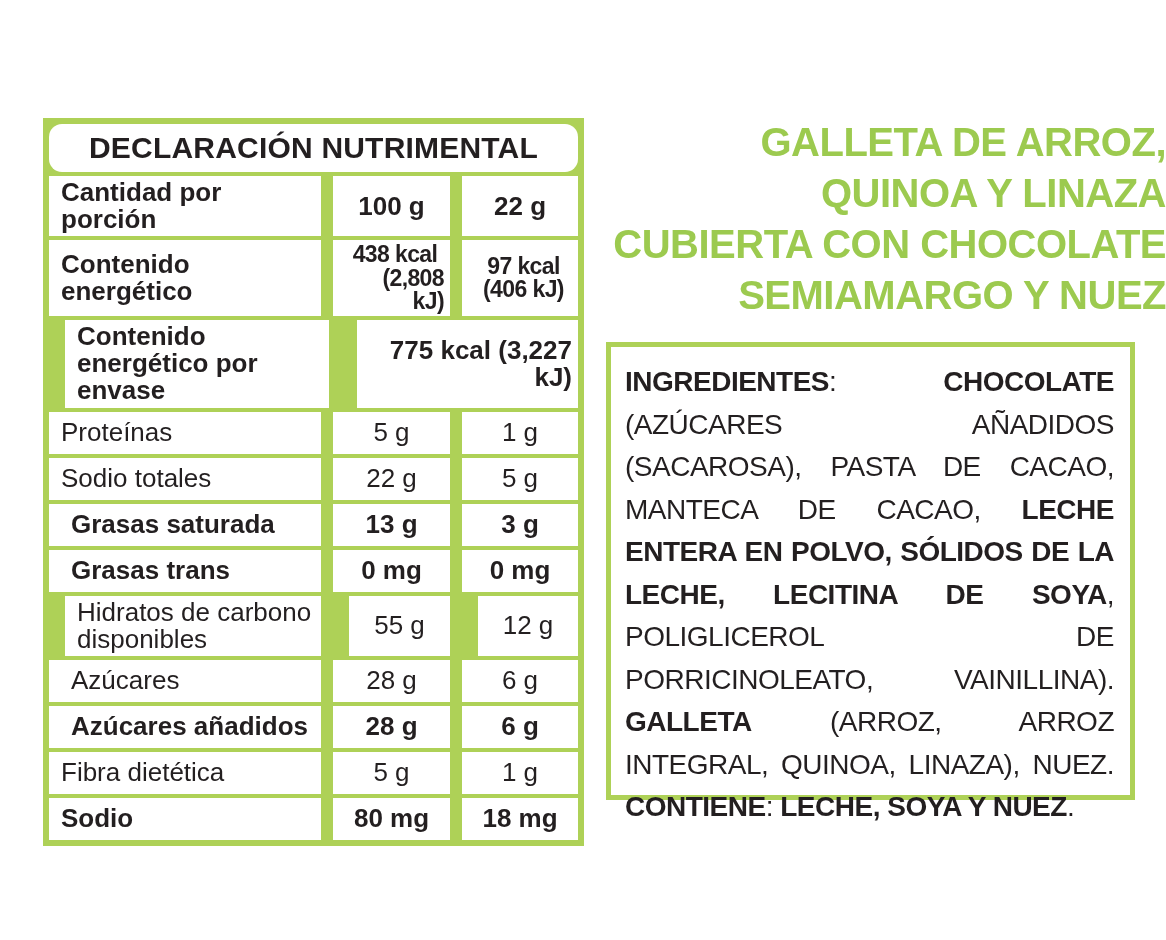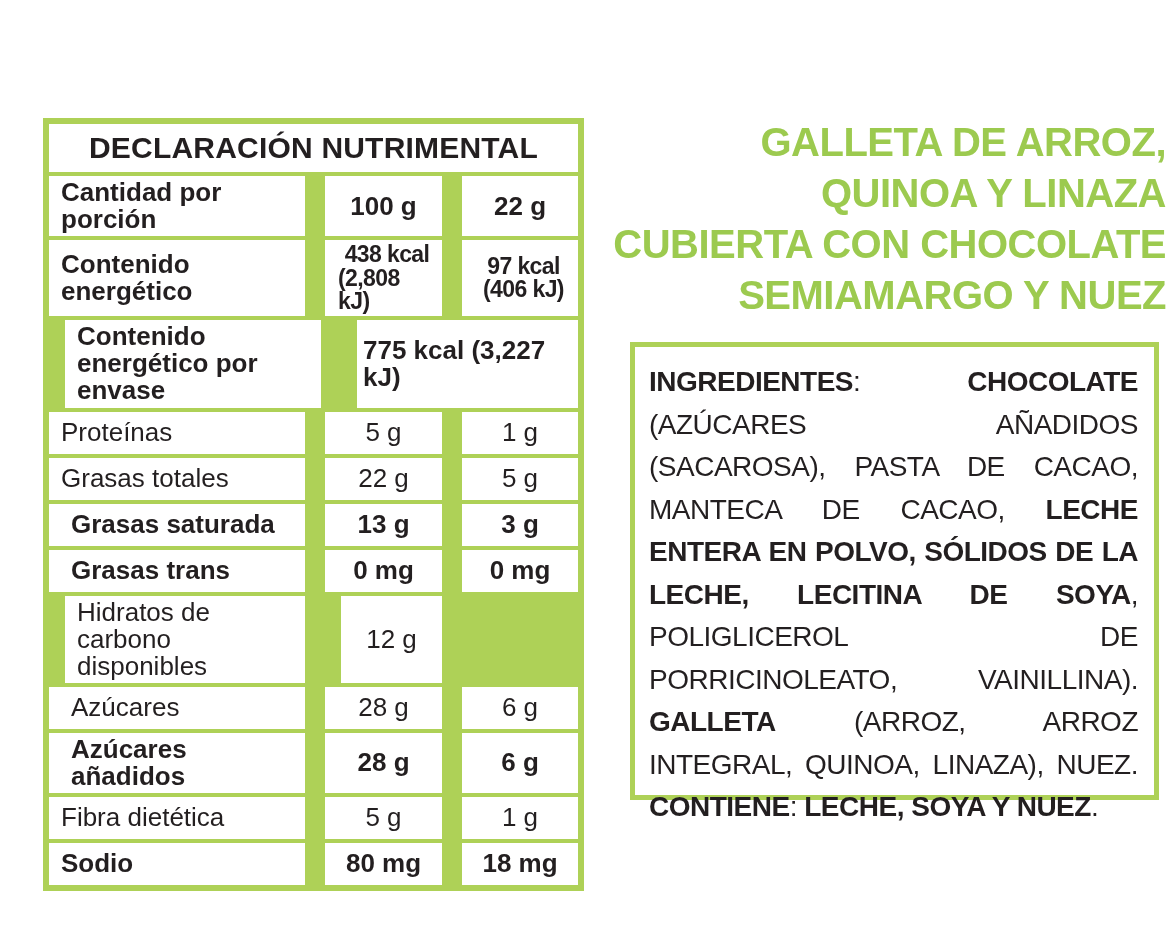--- a/index.html
+++ b/index.html
@@ -35,39 +35,40 @@
   }
   .t-header {
     background: #fff;
     min-height: 48px;
     display: flex;
     align-items: center;
     justify-content: center;
     font-weight: bold;
     font-size: 30px;
     letter-spacing: 0.2px;
+    border-radius: 13px;
   }
   .row {
     display: grid;
     grid-template-columns: 1fr 117px 116px;
-    gap: 20px;
+    gap: 12px;
   }
   .row.span2 { grid-template-columns: 1fr 237px; }
   .cell {
     background: #fff;
     display: flex;
     align-items: center;
     min-height: 42px;
     font-size: 26px;
     line-height: 1.04;
     padding: 3px 6px;
   }
   .cell.label { justify-content: flex-start; padding-left: 12px; }
   .cell.label.indent { padding-left: 22px; }
-  .cell.value { justify-content: center; text-align: left; flex-direction: column; }
+  .cell.value { justify-content: center; text-align: right; flex-direction: column; }
   .bold { font-weight: bold; }
   .cell .sub { display: block; }
   .cell.condensed { font-size: 23px; letter-spacing: -0.6px; line-height: 1.02; padding-left: 13px; }
   .row.tall .cell { min-height: 52px; margin-left: 16px; }
 
   .footnote {
     position: absolute;
     left: 50px;
     top: 812px;
     font-weight: bold;
@@ -84,21 +85,21 @@
     width: 554px;
     color: var(--green-title);
     font-weight: bold;
     font-size: 40px;
     line-height: 51px;
     letter-spacing: -0.5px;
     text-align: right;
   }
   .ingredients-box {
     position: absolute;
-    left: 630px;
+    left: 606px;
     top: 342px;
     width: 529px;
     height: 458px;
     border: 5px solid var(--green-border);
     background: #fff;
     padding: 14px 16px 8px 14px;
   }
   .ingredients-text {
     font-size: 28px;
     line-height: 42.5px;
@@ -143,21 +144,21 @@
         <div class="row">
           <div class="cell label">Proteínas</div>
           <div class="cell value">
             <span>5 g</span>
           </div>
           <div class="cell value">
             <span>1 g</span>
           </div>
         </div>
         <div class="row">
-          <div class="cell label">Grasas totales</div>
+          <div class="cell label">Sodio totales</div>
           <div class="cell value">
             <span>22 g</span>
           </div>
           <div class="cell value">
             <span>5 g</span>
           </div>
         </div>
         <div class="row">
           <div class="cell label bold indent">Grasas saturada</div>
           <div class="cell value bold">
@@ -171,20 +172,23 @@
           <div class="cell label bold indent">Grasas trans</div>
           <div class="cell value bold">
             <span>0 mg</span>
           </div>
           <div class="cell value bold">
             <span>0 mg</span>
           </div>
         </div>
         <div class="row tall">
           <div class="cell label">Hidratos de carbono disponibles</div>
+          <div class="cell value">
+            <span>55 g</span>
+          </div>
           <div class="cell value">
             <span>12 g</span>
           </div>
         </div>
         <div class="row">
           <div class="cell label indent">Azúcares</div>
           <div class="cell value">
             <span>28 g</span>
           </div>
           <div class="cell value">

